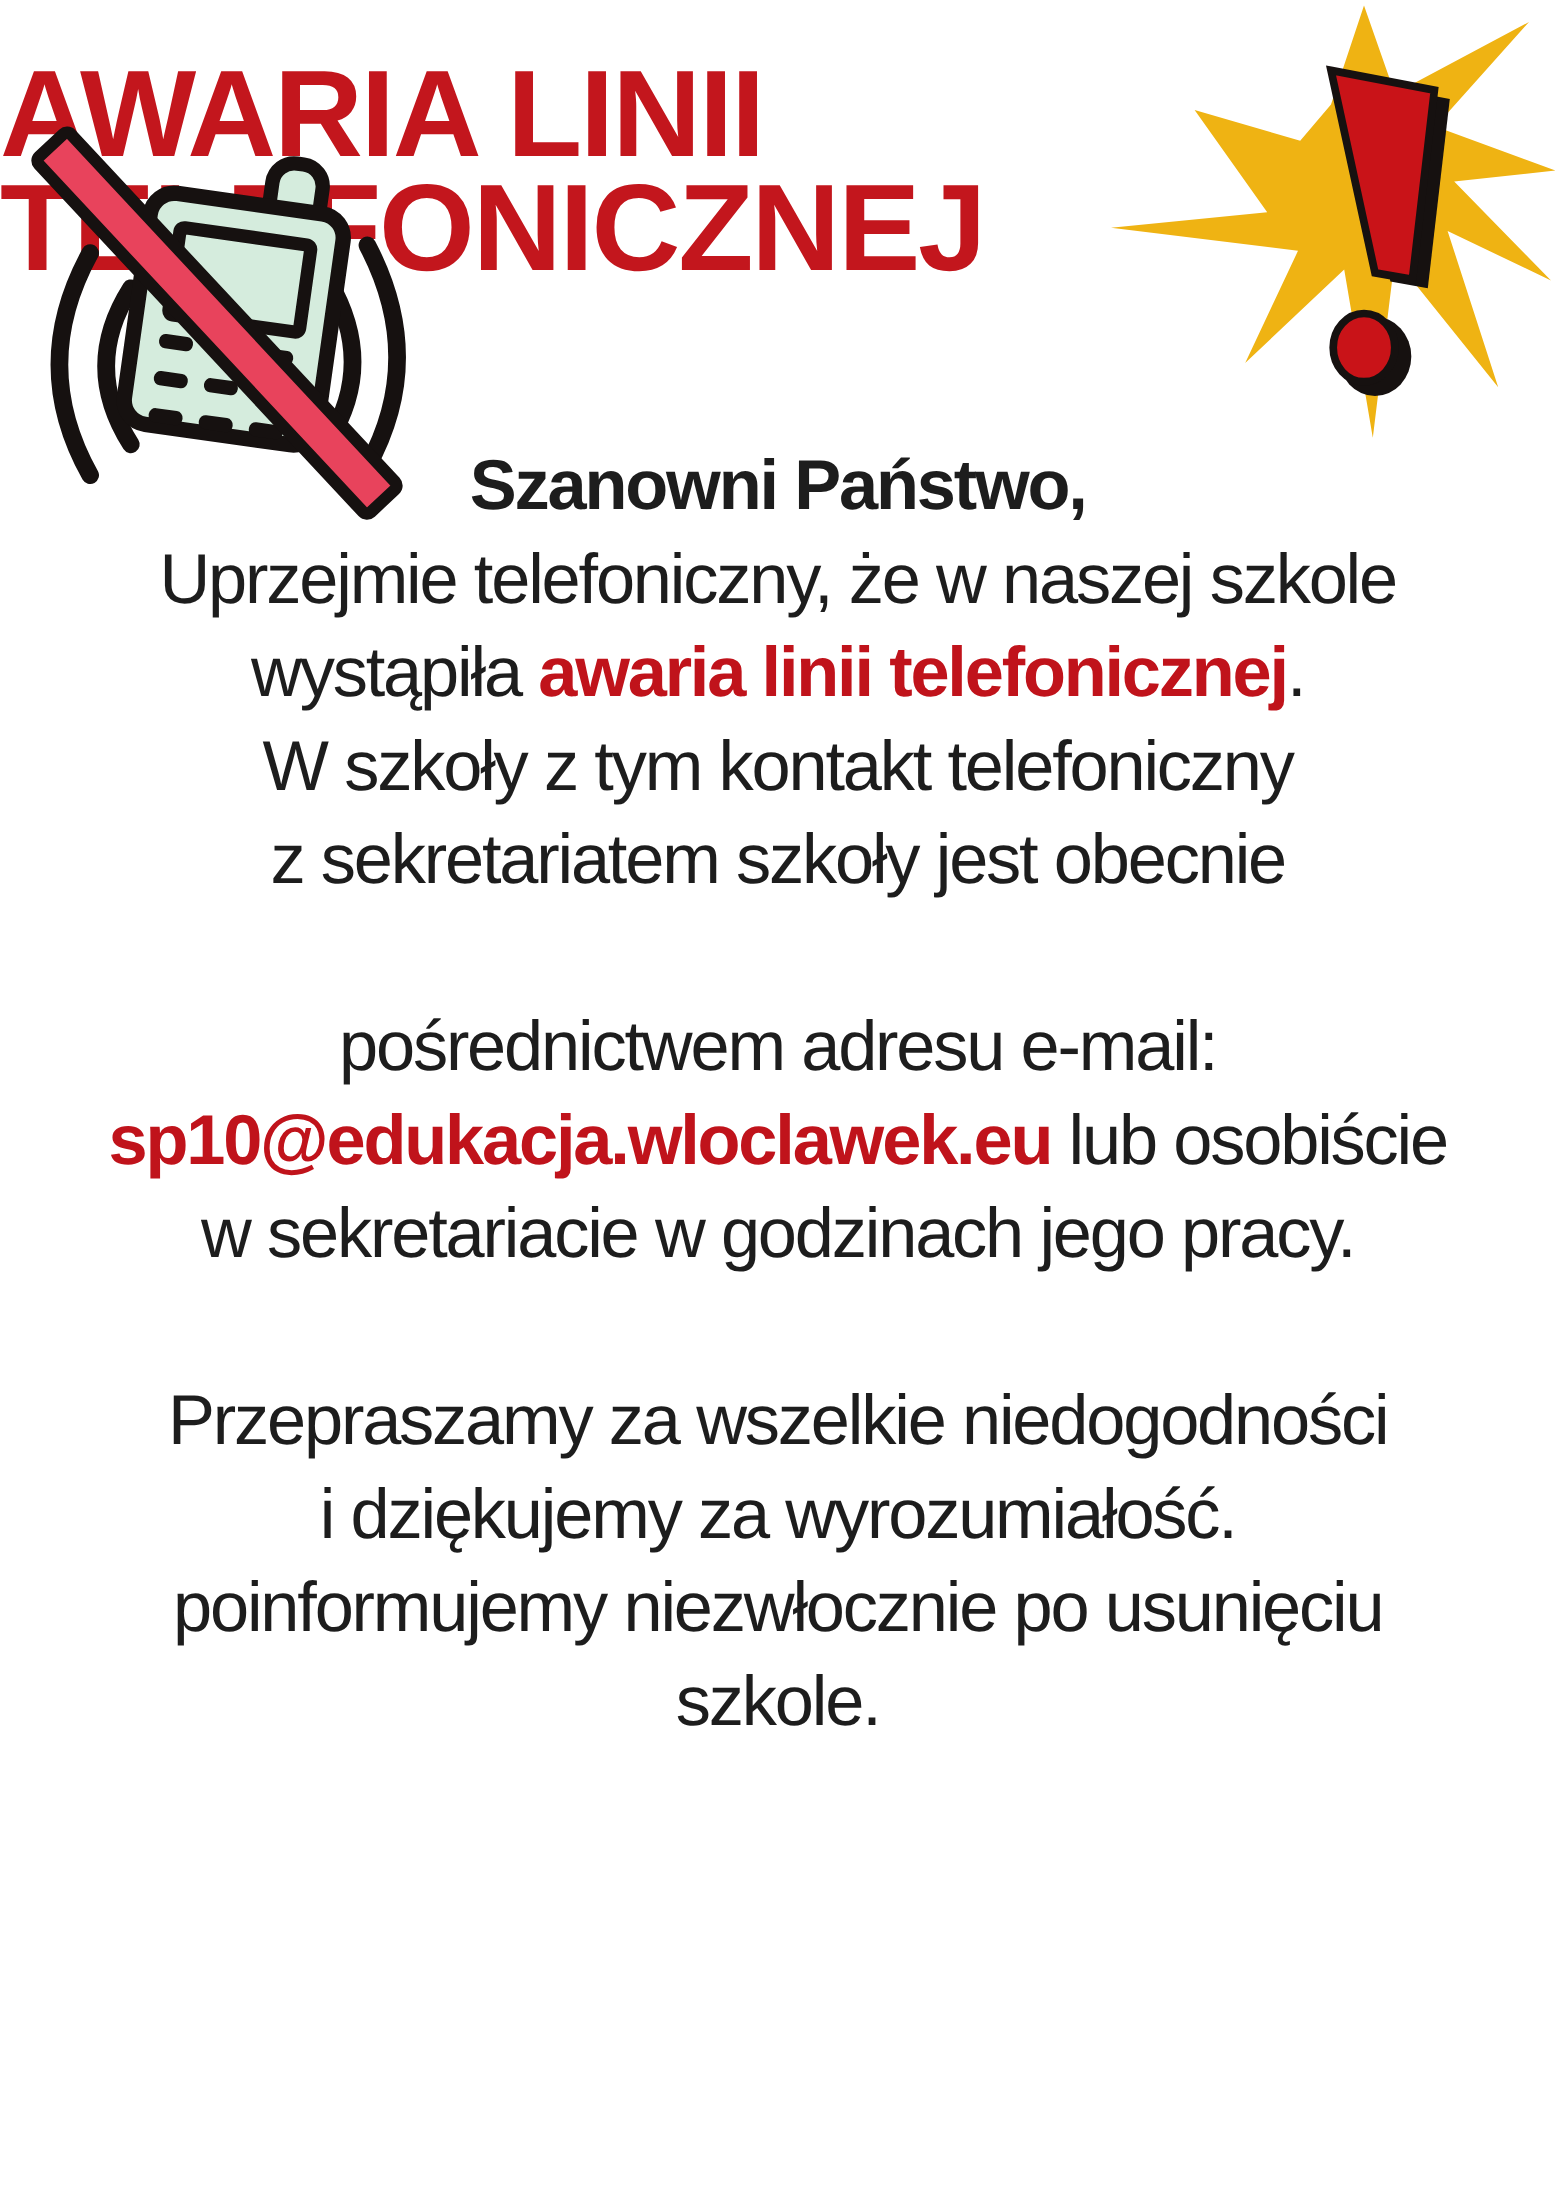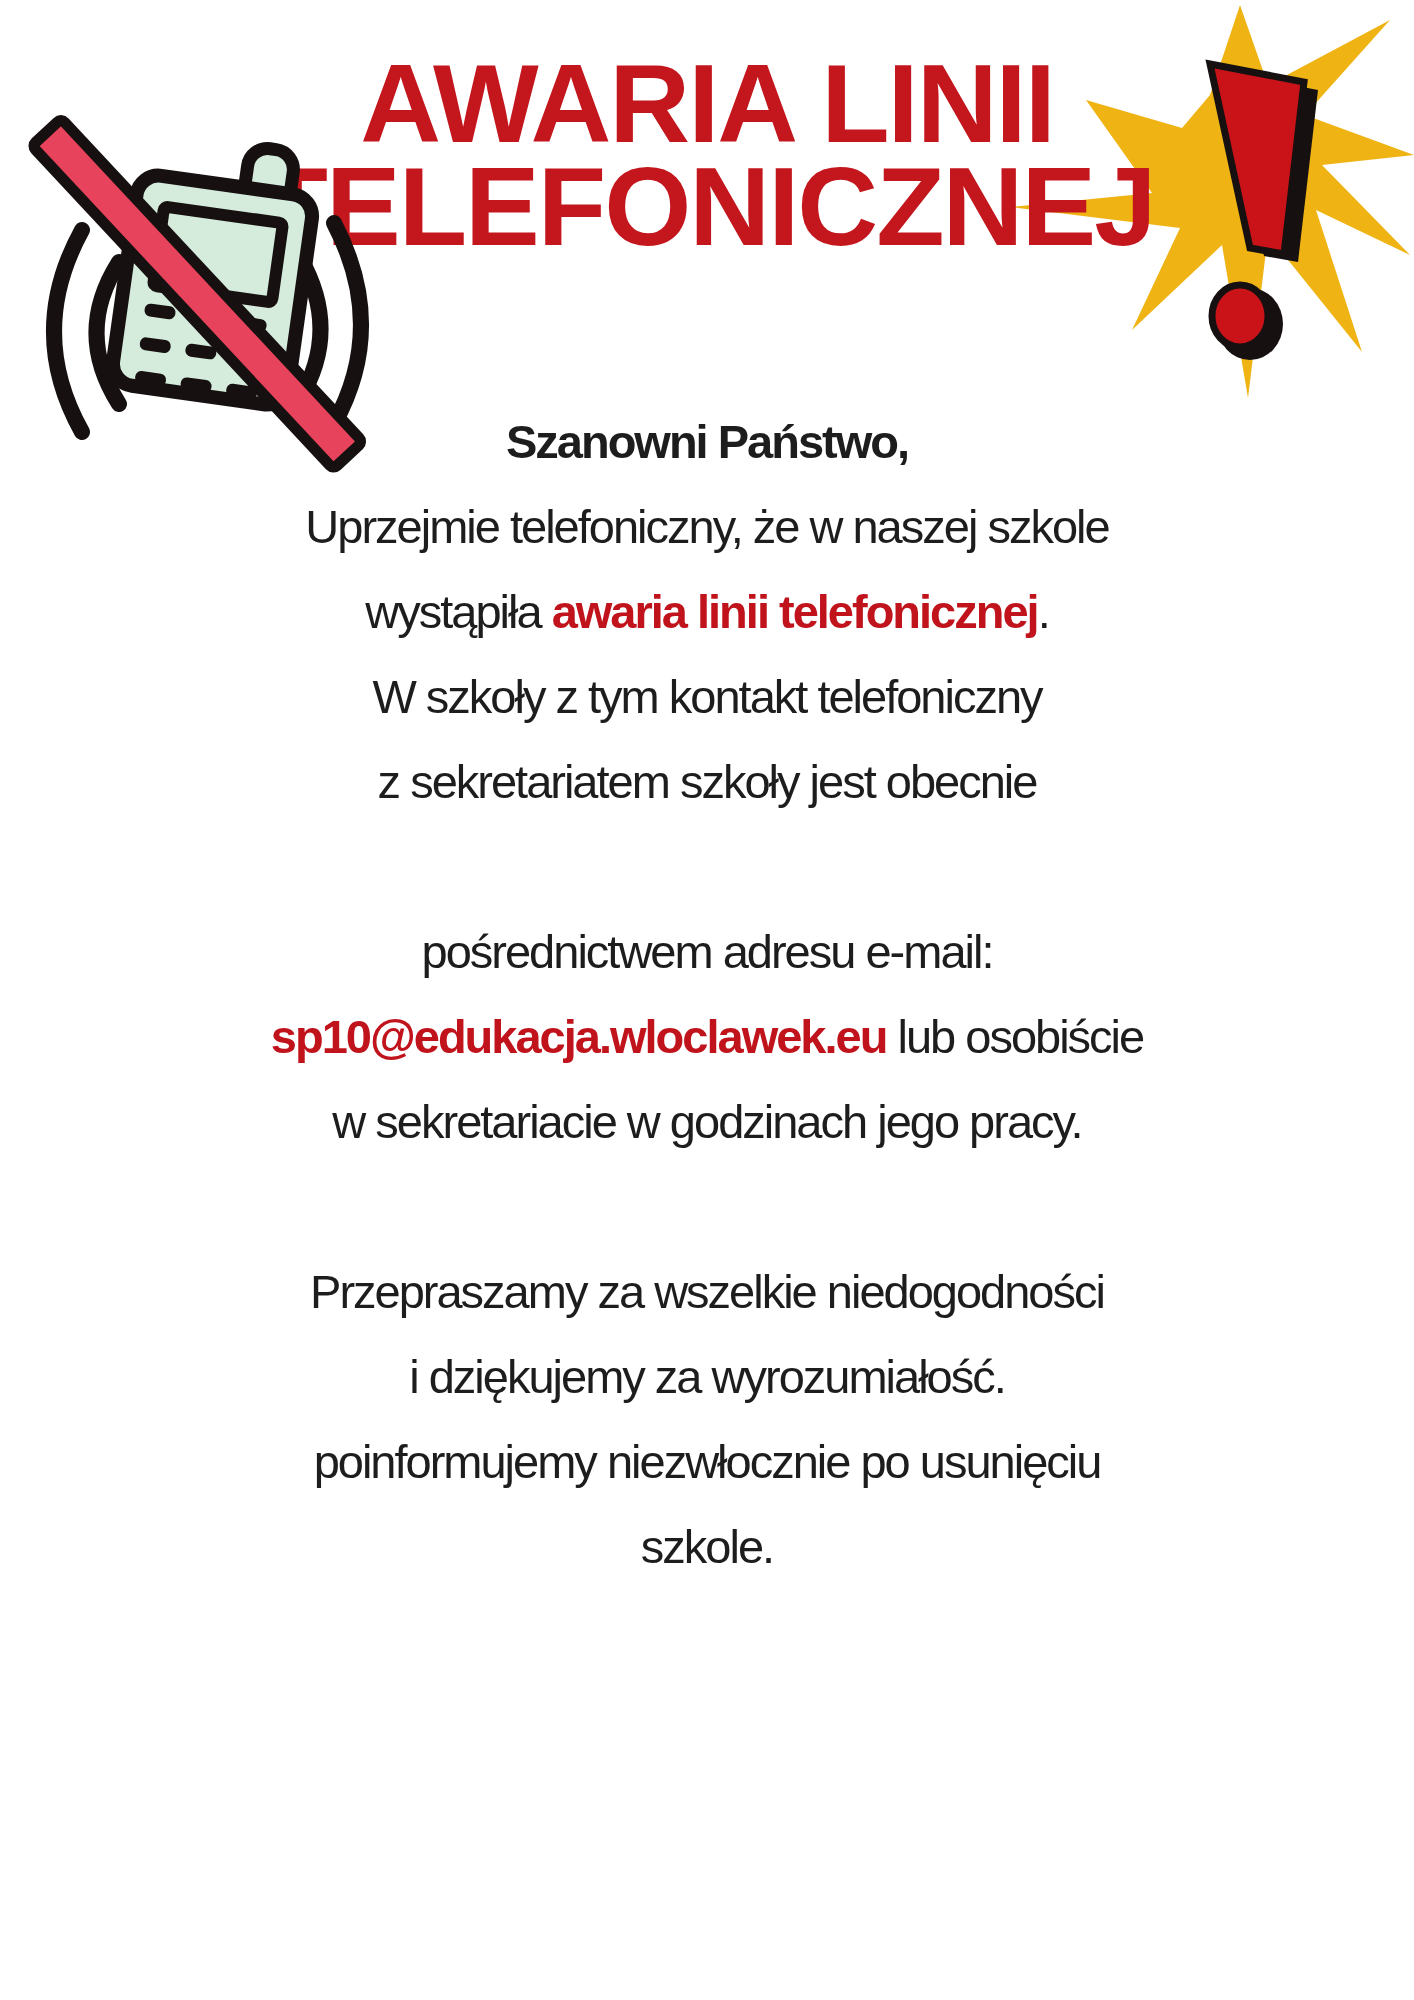--- a/index.html
+++ b/index.html
@@ -20,21 +20,21 @@
     background:var(--page-bg);
     position:relative;
     overflow:hidden;
     font-family:"Liberation Sans",sans-serif;
     color:var(--text-black);
   }
   .poster{position:absolute;inset:0;}
   .title{
     position:absolute;
     top:52px;left:0;right:0;
-    text-align:center;
+    text-align:left;
     color:var(--title-red);
     font-weight:bold;
     font-size:112px;
     line-height:103px;
     letter-spacing:-2px;
     white-space:nowrap;
     z-index:2;
   }
   .icon-phone{
     position:absolute;
@@ -45,21 +45,21 @@
   .icon-alert{
     position:absolute;
     left:1000px;top:0;
     width:414px;height:400px;
     z-index:1;
   }
   .content{
     position:absolute;
     top:399px;left:0;width:100%;
     text-align:center;
-    font-size:47px;
+    font-size:64px;
     line-height:85px;
     letter-spacing:-2px;
     z-index:2;
   }
   .content p{margin:0 0 85px 0;}
   .greeting{font-weight:bold;}
   .highlight{
     color:var(--accent-red);
     font-weight:bold;
   }

